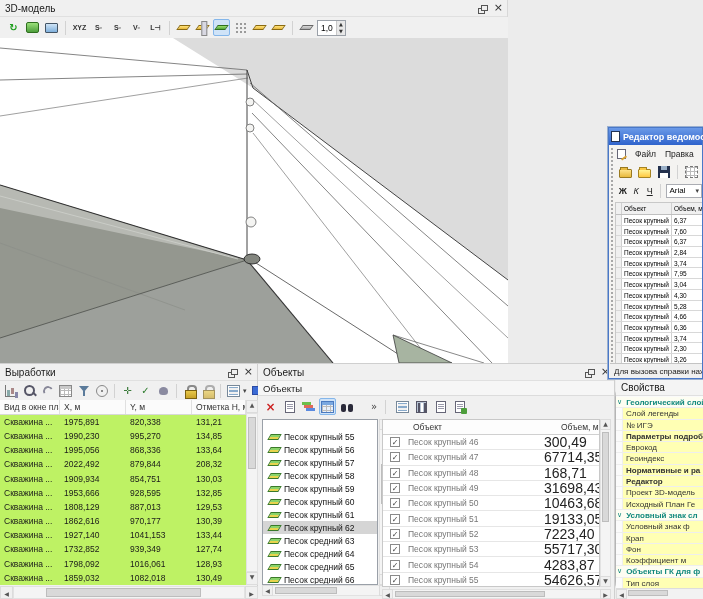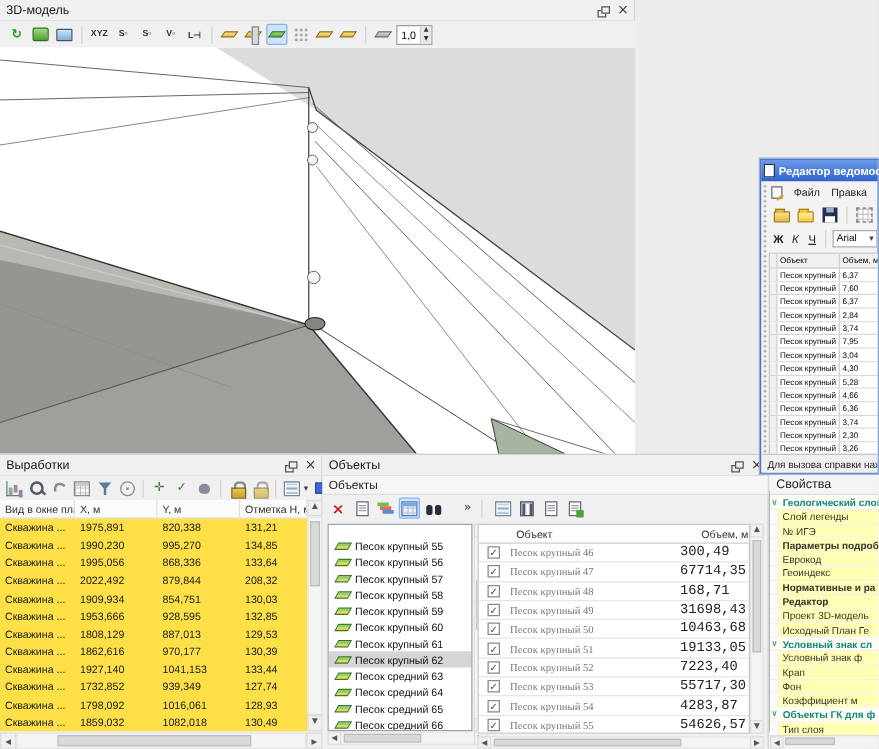--- a/index.html
+++ b/index.html
@@ -111,21 +111,21 @@
   .erow { display:flex; height:10.7px; border-bottom:1px solid #d8d8d8; background:#fff; }
   #edStatus { position:absolute; left:1px; right:0; bottom:0; height:15px; background:#f0f0f0; border-top:1px solid #c4c4c4;
     font-size:8px; color:#222; line-height:15px; padding-left:4px; white-space:nowrap; overflow:hidden; }
 
   
   #panelVyr { left:0; top:363px; width:258px; height:236px; z-index:10; border-top:1px solid #cfcfcf; border-right:1px solid #cfcfcf; }
   #vyrTb { left:0; top:17px; height:19px; width:258px; padding-left:3px; gap:1px; }
   #vyrHead { position:absolute; left:0; top:36px; height:15px; width:246px; display:flex; background:#fbfbfb; border-bottom:1px solid #d8d8d8; }
   #vyrHead span { font-size:8.5px; color:#333; line-height:15px; padding-left:4px; border-right:1px solid #e0e0e0; white-space:nowrap; overflow:hidden; }
   .vc1 { width:60px; flex:0 0 auto; } .vc2 { width:66px; flex:0 0 auto; } .vc3 { width:66px; flex:0 0 auto; } .vc4 { width:54px; flex:0 0 auto; }
-  #vyrRows { position:absolute; left:0; top:51px; width:246px; height:170px; overflow:hidden; background:#fde047; }
+  #vyrRows { position:absolute; left:0; top:51px; width:246px; height:170px; overflow:hidden; background:#bef264; }
   .vrow { display:flex; height:14.16px; }
   .vrow span { font-size:8.5px; color:#1a1a1a; line-height:14px; padding-left:4px; white-space:nowrap; overflow:hidden; flex:0 0 auto; }
   .vsb { position:absolute; background:#f4f4f4; border:1px solid #e2e2e2; }
   .sba { position:absolute; font-family:"DejaVu Sans",sans-serif; font-size:6px; color:#555; text-align:center; background:#f0f0f0; border:1px solid #dcdcdc; }
   .thumb { position:absolute; background:#d9d9d9; border:1px solid #bdbdbd; }
 
   #panelObj { left:258px; top:363px; width:357px; height:236px; z-index:10; border-top:1px solid #cfcfcf; border-right:1px solid #cfcfcf; }
   #objCaption { position:absolute; left:0; top:17px; height:15px; right:0; background:#f6f6f6; border-bottom:1px solid #dcdcdc;
     font-size:9.5px; color:#222; line-height:15px; padding-left:5px; }
   #objTb { left:0; top:32px; height:21px; right:0; padding-left:4px; }
@@ -136,22 +136,22 @@
   .olitem .lbl { font-size:8.5px; color:#111; }
   #objListVs { position:absolute; left:121px; top:55px; width:11px; height:166px; background:#f4f4f4; border:1px solid #e2e2e2; }
   #objListHs { position:absolute; left:4px; top:221px; width:128px; height:11px; background:#f4f4f4; border:1px solid #e2e2e2; }
   #objTable { position:absolute; left:124px; top:55px; width:218px; height:168px; background:#fff; border:1px solid #c8c8c8; overflow:hidden; }
   .ohead { display:flex; height:15px; border-bottom:1px solid #d0d0d0; background:#fdfdfd; }
   .ohead span { font-size:8.5px; color:#333; line-height:15px; padding-left:4px; white-space:nowrap; overflow:hidden; }
   .oc0 { width:26px; flex:0 0 auto; } .oc1 { width:148px; flex:0 0 auto; } .oc2 { width:44px; flex:0 0 auto; }
   .otrow { display:flex; align-items:center; height:15.3px; border-bottom:1px solid #e6e6e6; }
   .otrow .chk { width:10px; height:10px; margin-left:7px; border:1px solid #8a8a8a; background:#fff; font-family:"DejaVu Sans",sans-serif;
     font-size:8px; line-height:9px; text-align:center; color:#444; flex:0 0 auto; }
-  .otrow .nm { width:140px; flex:0 0 auto; font-size:8.5px; color:#777; padding-left:8px; white-space:nowrap; overflow:hidden;font-family:Liberation Serif, serif; }
-  .otrow .vol { font-size:11px; color:#222; padding-left:4px; white-space:nowrap;font-family:Liberation Mono, monospace; }
+  .otrow .nm { width:140px; flex:0 0 auto; font-size:8.5px; color:#777; padding-left:8px; white-space:nowrap; overflow:hidden; }
+  .otrow .vol { font-size:14px; color:#222; padding-left:4px; white-space:nowrap; }
   #objTblVs { position:absolute; left:342px; top:55px; width:11px; height:168px; background:#f4f4f4; border:1px solid #e2e2e2; }
   #objTblHs { position:absolute; left:124px; top:225px; width:229px; height:10px; background:#f4f4f4; border:1px solid #e2e2e2; }
 
   #panelProps { left:615px; top:379px; width:88px; height:220px; z-index:10; border-left:1px solid #b5b5b5; border-top:1px solid #cfcfcf; background:#fafafa;border-radius:18px; }
   #panelProps .dock-title { height:16px; line-height:16px; background:#f4f4f4; }
   #propRows { position:absolute; left:0; top:17px; right:0; bottom:11px; overflow:hidden; }
   .prow { display:flex; height:11.3px; border-bottom:1px solid #eee; background:#fff; }
   .prow .gut { width:7px; flex:0 0 auto; background:#fbfbfb; border-right:1px solid #eee; }
   .prow .plabel { flex:1; font-size:8px; line-height:11px; padding-left:3px; white-space:nowrap; overflow:hidden; color:#333; background:#ffffb4; }
   .prow.group .plabel { background:#fdfdf2; color:#12897d; font-weight:bold; }

